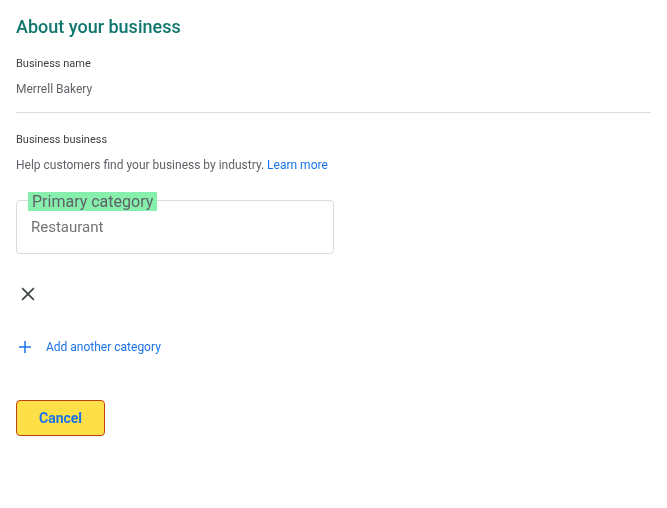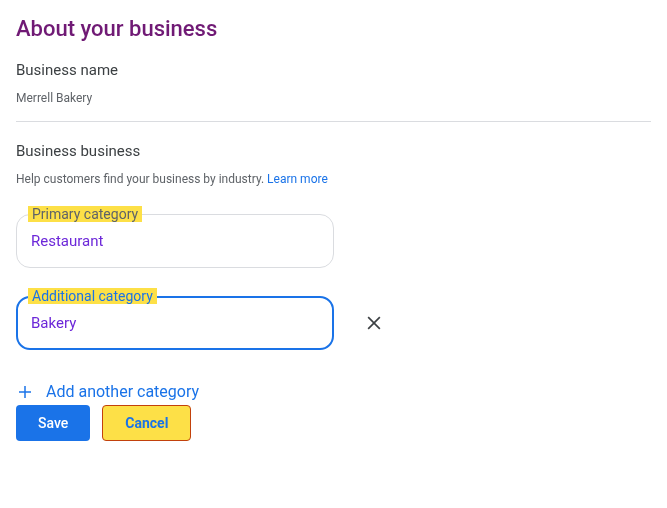--- a/index.html
+++ b/index.html
@@ -8,27 +8,27 @@
       padding: 0;
     }
     body {
       font-family: 'Google Sans', Roboto, Arial, sans-serif;
       background: #fff;
       padding: 16px;
       width: 667px;
       color: #202124;
     }
     .page-title {
-      font-size: 22px;
+      font-size: 18px;
       font-weight: 500;
-      color: #701a75;
+      color: #0f766e;
       margin-bottom: 20px;
     }
     .section-label {
-      font-size: 15px;
+      font-size: 11px;
       color: #3c4043;
       margin-bottom: 12px;
     }
     .business-name-value {
       font-size: 12px;
       color: #5f6368;
       margin-bottom: 16px;
     }
     .divider {
       border: none;
@@ -49,36 +49,36 @@
       margin-bottom: 28px;
     }
     .field-wrapper {
       position: relative;
       width: 318px;
     }
     .floating-label {
       position: absolute;
       top: -8px;
       left: 12px;
-      background: #fde047;
+      background: #86efac;
       padding: 0 4px;
-      font-size: 14px;
+      font-size: 16px;
       color: #5f6368;
     }
     .floating-label.focused {
       color: #1a73e8;
     }
     .text-input {
       width: 100%;
       height: 54px;
       border: 1px solid #dadce0;
-      border-radius: 14px;
+      border-radius: 4px;
       padding: 0 14px;
       font-size: 15px;
-      color: #6d28d9;
+      color: #737373;
       outline: none;
       font-family: inherit;
     }
     .text-input.focused {
       border: 2px solid #1a73e8;
       padding: 0 13px;
     }
     .field-row {
       display: flex;
       align-items: center;
@@ -98,25 +98,26 @@
     }
     .close-btn svg {
       width: 20px;
       height: 20px;
     }
     .add-another {
       display: flex;
       align-items: center;
       gap: 12px;
       color: #1a73e8;
-      font-size: 16px;
+      font-size: 12px;
       background: none;
       border: none;
       cursor: pointer;
       padding: 4px 0;
+      margin-bottom: 40px;
       font-family: inherit;
     }
     .add-another svg {
       width: 18px;
       height: 18px;
     }
     .button-row {
       display: flex;
       gap: 12px;
     }
@@ -158,37 +159,32 @@
 
 <div class="field-group">
   <div class="field-wrapper">
     <span class="floating-label">Primary category</span>
     <input type="text" class="text-input" value="Restaurant" style="">
   </div>
 </div>
 
 <div class="field-group">
   <div class="field-row">
-    <div class="field-wrapper">
-      <span class="floating-label focused">Additional category</span>
-      <input type="text" class="text-input focused" value="Bakery" style="">
-    </div>
     <button class="close-btn">
       <svg viewBox="0 0 24 24" fill="none" stroke="currentColor" stroke-width="2">
         <line x1="5" y1="5" x2="19" y2="19"></line>
         <line x1="19" y1="5" x2="5" y2="19"></line>
       </svg>
     </button>
   </div>
 </div>
 
 <button class="add-another">
   <svg viewBox="0 0 24 24" fill="none" stroke="currentColor" stroke-width="2">
     <line x1="12" y1="4" x2="12" y2="20"></line>
     <line x1="4" y1="12" x2="20" y2="12"></line>
   </svg>
   <span>Add another category</span>
 </button>
 
 <div class="button-row">
-  <button class="btn btn-primary">Save</button>
   <button class="btn btn-secondary">Cancel</button>
 </div>
 
 </body></html>

